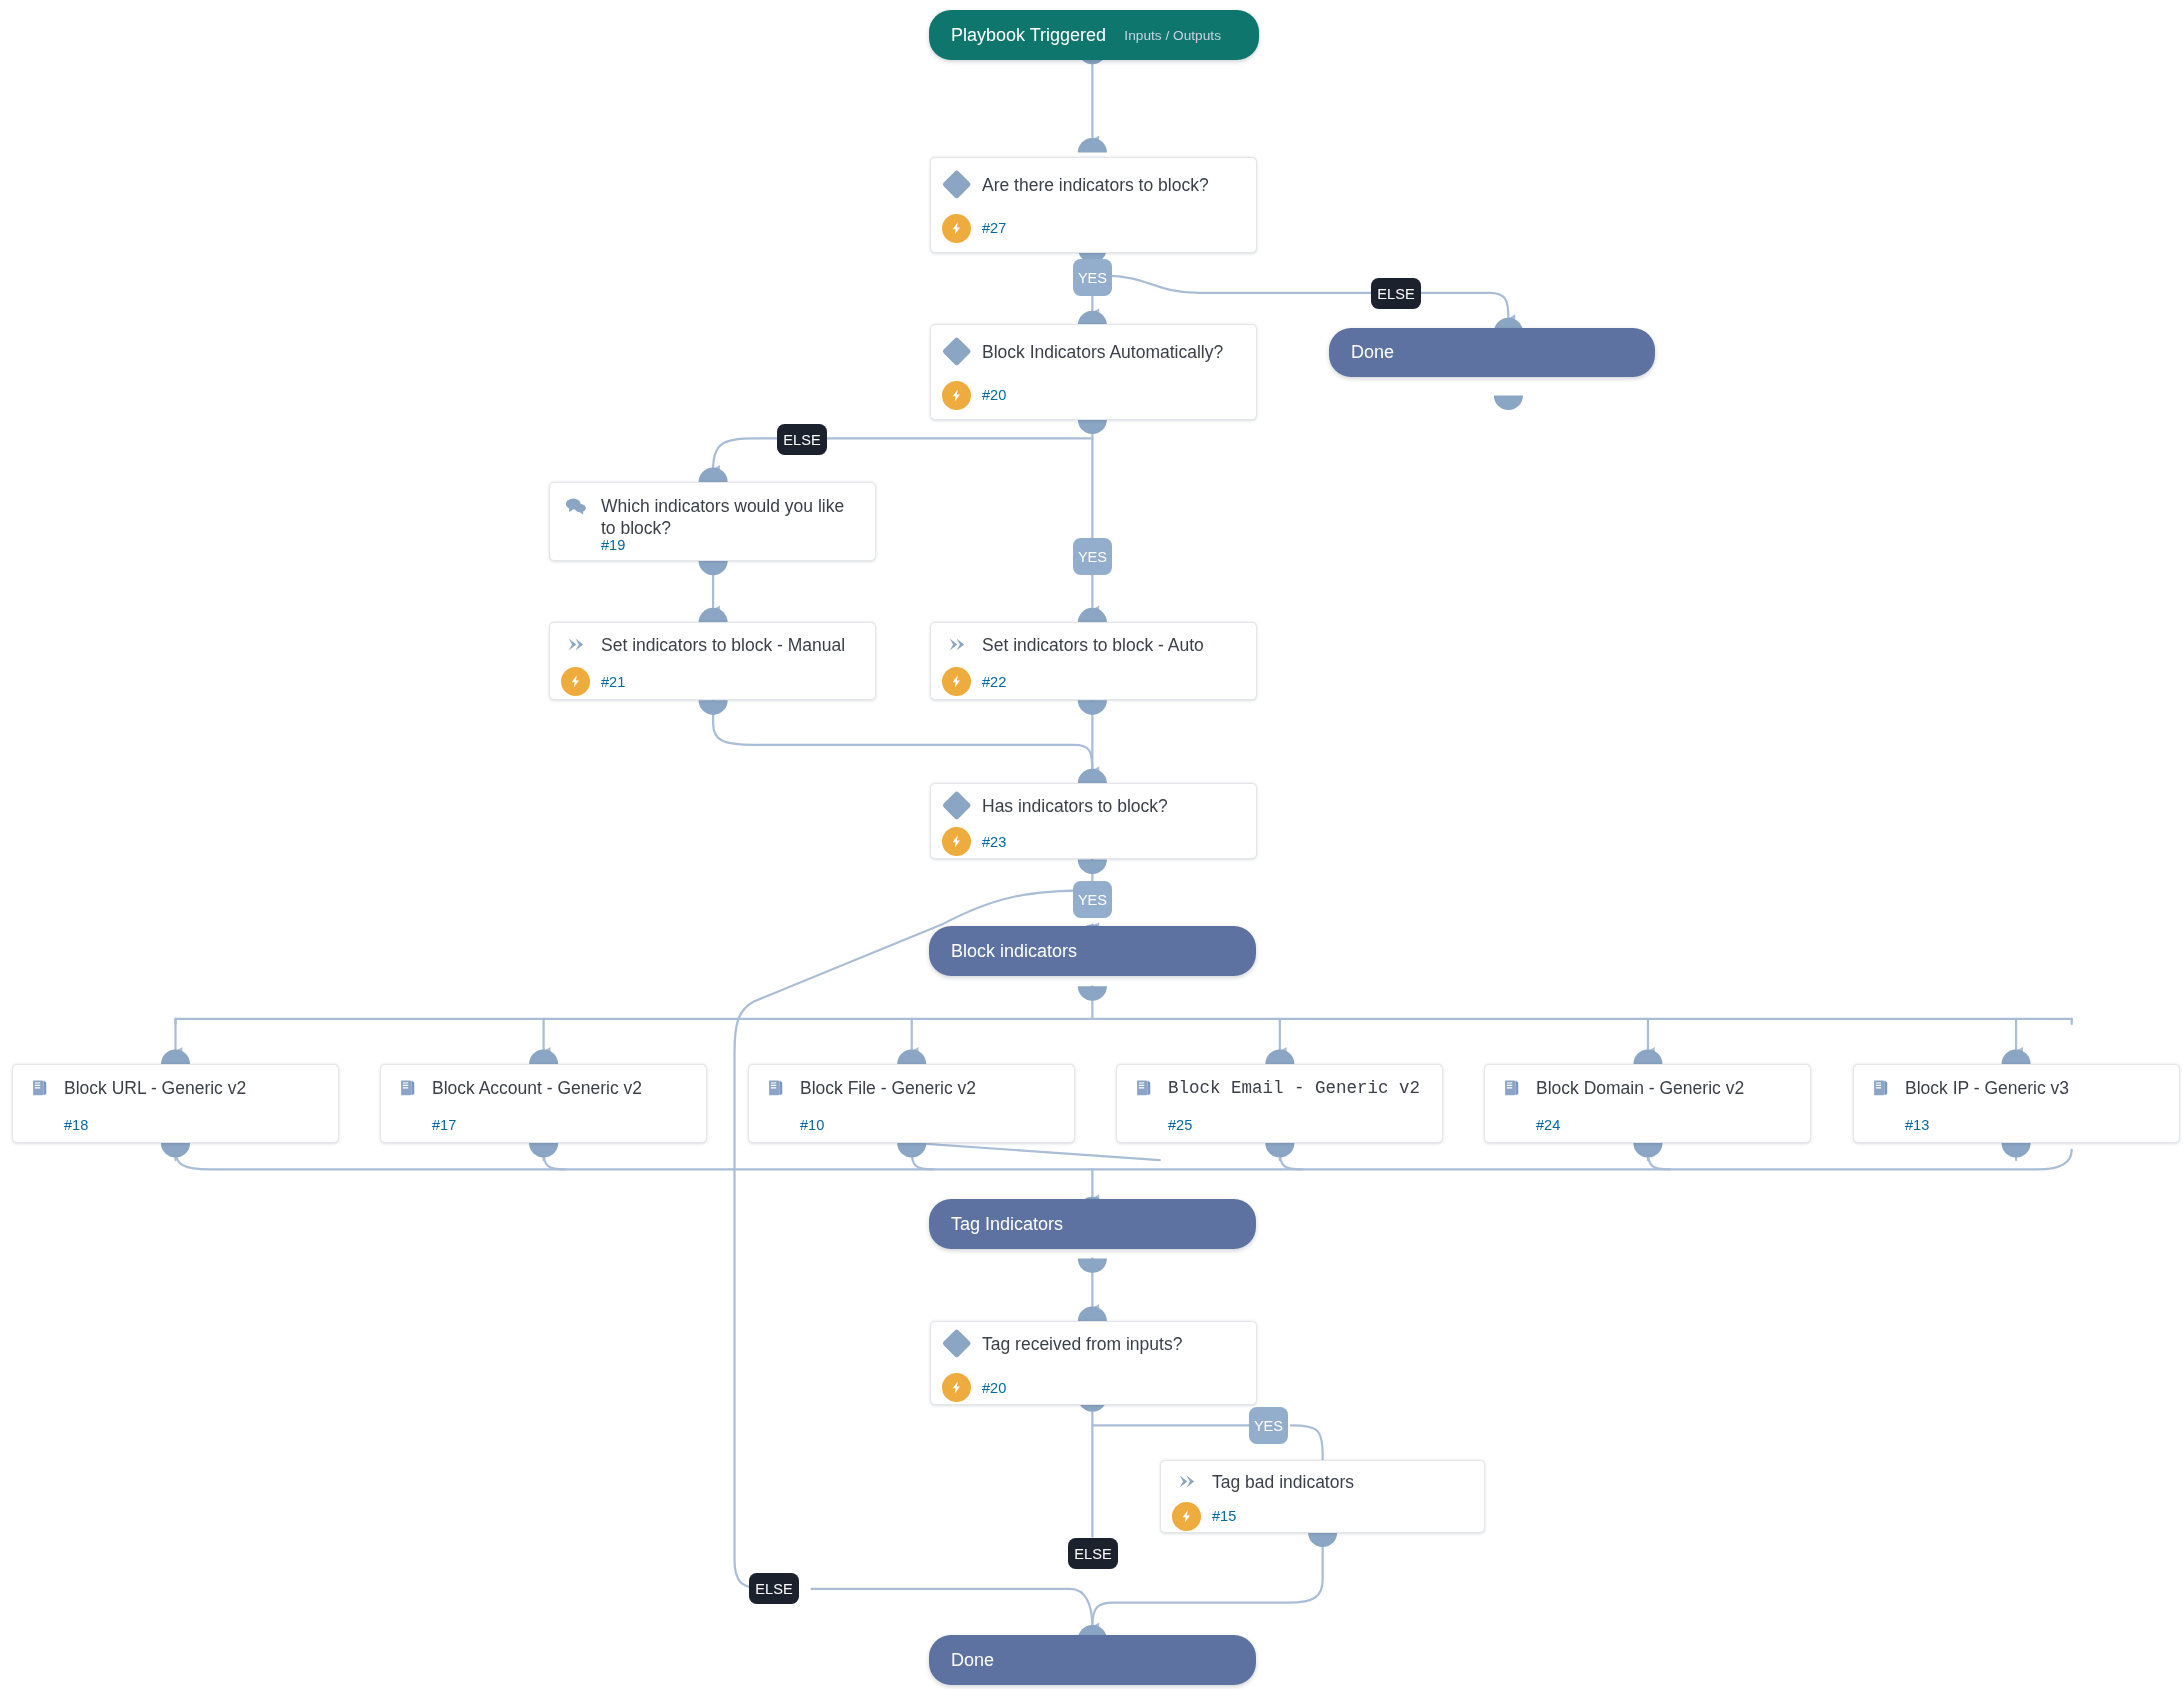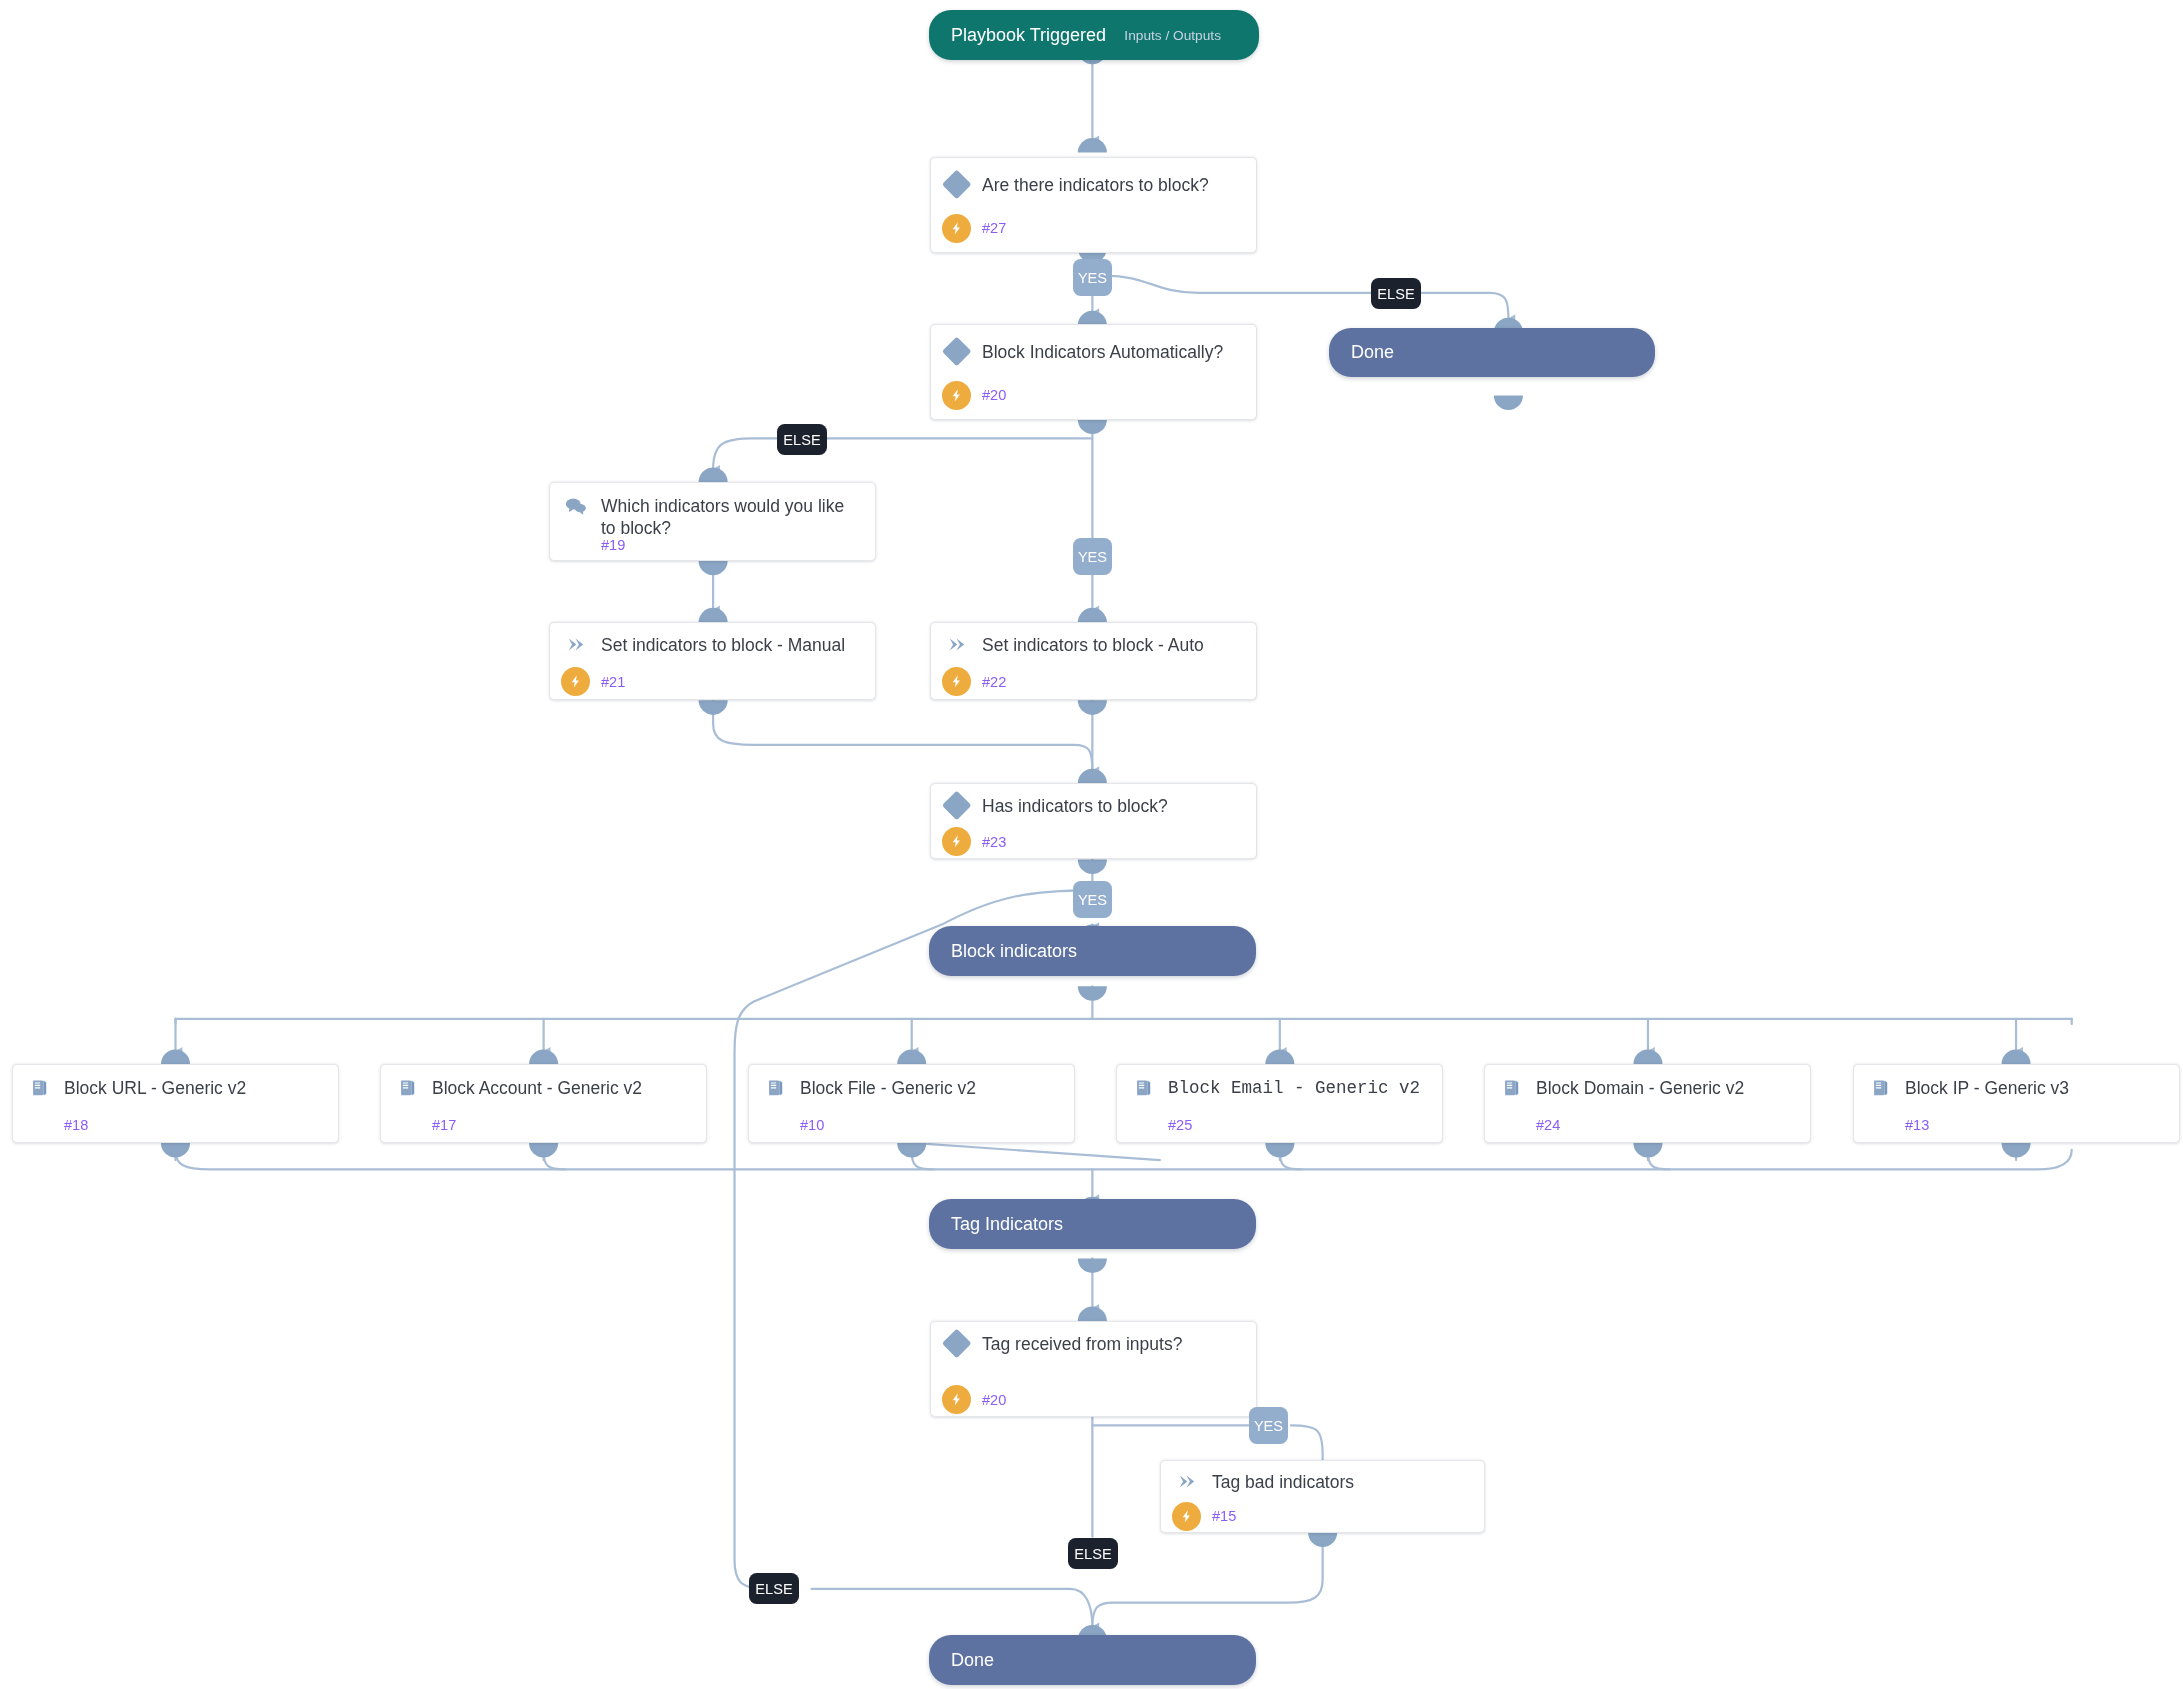--- a/index.html
+++ b/index.html
@@ -8,21 +8,21 @@
   #wires{position:absolute;left:0;top:0;width:2183px;height:1690px;}
 
   
   .node{position:absolute;background:#ffffff;border:0.9px solid #e4e6ea;border-radius:5.1px;
         box-shadow:0 0.9px 2.6px rgba(40,50,70,.16);box-sizing:border-box;}
   .node .row1{position:absolute;left:0;top:0;right:0;height:53px;display:flex;align-items:center;}
   .node .ico{width:51px;min-width:51px;display:flex;align-items:center;justify-content:center;}
   .node .ttl{font-size:17.5px;color:#3a3f48;line-height:22px;padding-right:12px;}
   .node .idrow{position:absolute;left:0;bottom:0;height:48px;right:0;display:flex;align-items:center;}
   .node .badge{width:51px;min-width:51px;display:flex;align-items:center;justify-content:center;}
-  .node .nid{font-size:14.6px;color:#8b5cf6;}
+  .node .nid{font-size:14.6px;color:#0369a1;}
 
   
   .dia{width:21.4px;height:21.4px;background:#8aa6c4;transform:rotate(45deg);border-radius:2.6px;}
   
   .bolt{width:29px;height:29px;border-radius:50%;background:#eeac3e;display:flex;
         align-items:center;justify-content:center;}
   .bolt svg{display:block;}
 
   
   .pill{position:absolute;border-radius:22px;box-sizing:border-box;
@@ -429,21 +429,21 @@
     <div class="idrow" style="height:34px;">
         <span class="badge"></span>
       <span class="nid">#13</span>
       </div>
   </div>
 
   <div class="pill" style="left:929px;top:1199px;width:327px;height:50px;background:#5d72a0;">
     <span class="ptxt">Tag Indicators</span>
   </div>
 
-  <div class="node" style="left:930px;top:1321px;width:327px;height:96px;">
+  <div class="node" style="left:930px;top:1321px;width:327px;height:84px;">
     <div class="row1" style="height:43px;">
         <span class="ico">
           <i class="dia"></i>
         </span>
       <span class="ttl">Tag received from inputs?</span>
       </div>
     <div class="idrow" style="height:33px;">
         <span class="badge">
       <span class="bolt">
             <svg width="14.6" height="14.6" viewBox="0 0 24 24">

